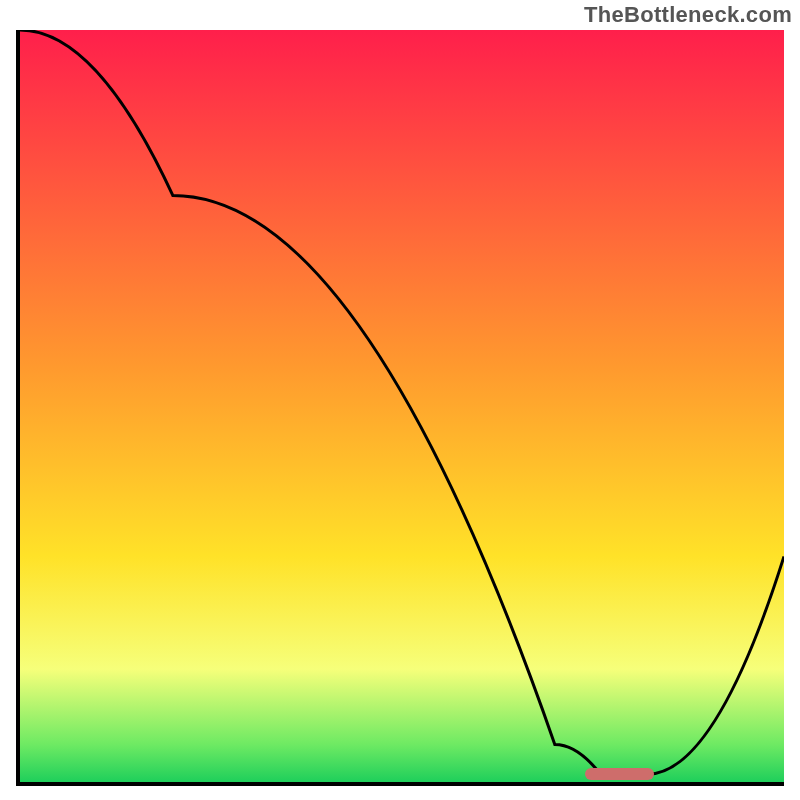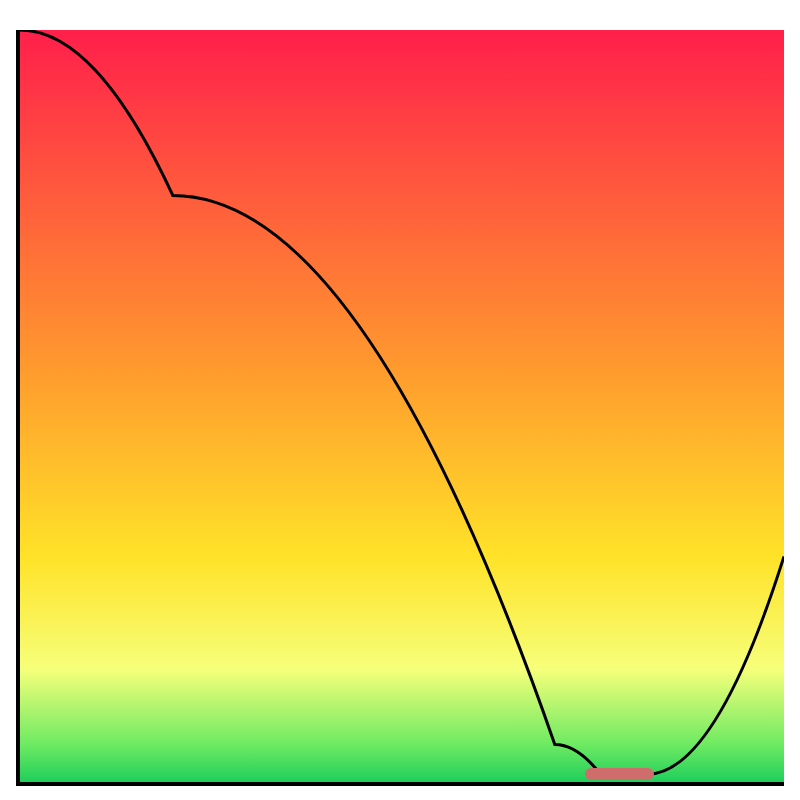--- a/index.html
+++ b/index.html
@@ -52,20 +52,21 @@
     position: absolute;
     height: 12px;
     border-radius: 6px;
     background: #ce6d6b;
   }
 </style>
 </head>
 <body>
 
 <div class="chart-wrap">
+  <div class="watermark">TheBottleneck.com</div>
 
   <div class="plot-area">
     <svg class="gradient" viewBox="0 0 100 100" preserveAspectRatio="none">
       <defs>
         <linearGradient id="bg-grad" x1="0" y1="0" x2="0" y2="1">
             <stop offset="0%" stop-color="#ff1f4b"></stop>
             <stop offset="45%" stop-color="#ff9a2e"></stop>
             <stop offset="70%" stop-color="#ffe228"></stop>
             <stop offset="85%" stop-color="#f6ff7a"></stop>
             <stop offset="95%" stop-color="#6eea63"></stop>

